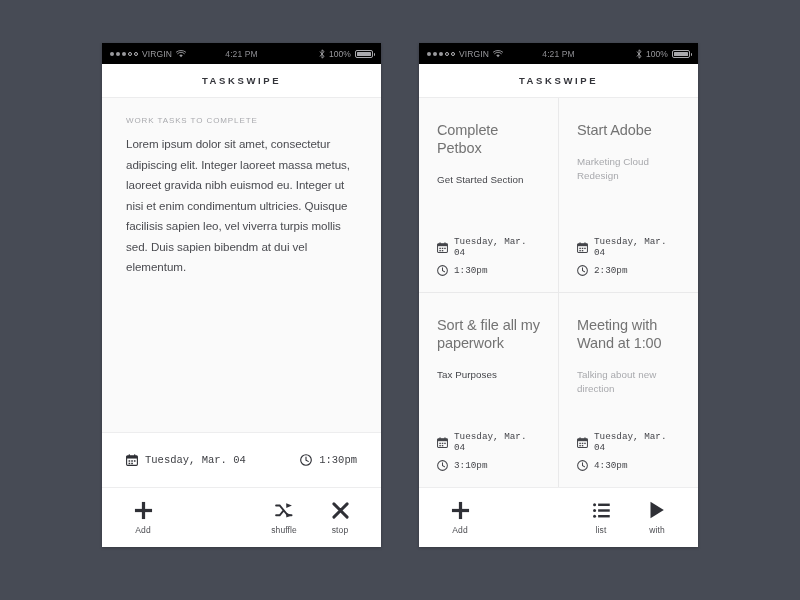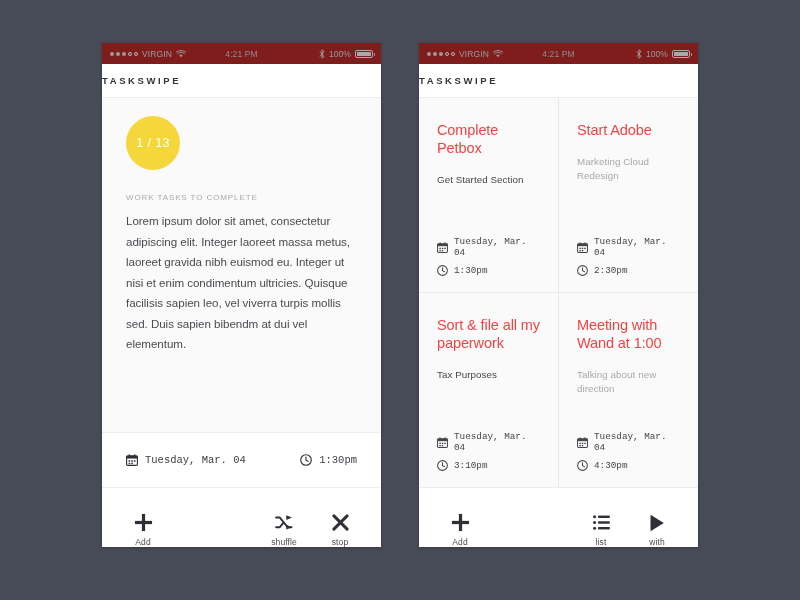--- a/index.html
+++ b/index.html
@@ -33,21 +33,21 @@
     overflow: hidden;
     box-shadow: 0 1px 3px rgba(0,0,0,0.25);
   }
   .phone-left  { left: 102px; }
   .phone-right { left: 419px; }
 
   
   .statusbar {
     height: 21px;
     flex: 0 0 21px;
-    background: #7f1d1d;
+    background: #000000;
     display: flex;
     align-items: center;
     padding: 0 8px;
     box-sizing: border-box;
     font-size: 8.5px;
     color: #9a9a9e;
     letter-spacing: 0.1px;
   }
   .sb-left, .sb-right {
     display: flex;
@@ -98,21 +98,21 @@
     background: #a9a9ad;
     border-radius: 0.5px;
   }
 
   
   .appbar {
     flex: 0 0 33px;
     background: #ffffff;
     display: flex;
     align-items: center;
-    justify-content: flex-start;
+    justify-content: center;
     border-bottom: 1px solid #ececed;
   }
   .app-title {
     font-size: 9.5px;
     font-weight: bold;
     letter-spacing: 2.6px;
     color: #33343a;
   }
 
   
@@ -177,21 +177,21 @@
     font-family: Liberation Mono, monospace;
   }
   .meta-item.right { margin-left: auto; }
 
   
   .toolbar {
     flex: 0 0 60px;
     background: #ffffff;
     border-top: 1px solid #ededee;
     display: flex;
-    align-items: flex-end;
+    align-items: center;
     padding: 0 24px;
     box-sizing: border-box;
   }
   .tb-btn {
     display: flex;
     flex-direction: column;
     align-items: center;
     gap: 5px;
     min-width: 34px;
   }
@@ -224,21 +224,21 @@
     background: #fafafa;
     padding: 23px 18px 16px 18px;
     box-sizing: border-box;
     display: flex;
     flex-direction: column;
     overflow: hidden;
   }
   .card-title {
     font-size: 14.5px;
     line-height: 18px;
-    color: #ef4444;
+    color: #737373;
     font-weight: normal;
     margin: 0 0 16px 0;
     letter-spacing: -0.1px;
   }
   .card-sub {
     font-size: 9.8px;
     line-height: 14px;
     margin: 0;
     letter-spacing: 0.05px;
   }
@@ -292,21 +292,20 @@
             <i></i>
           </span>
       </div>
     </div>
 
     <div class="appbar">
       <span class="app-title">TASKSWIPE</span>
     </div>
 
     <div class="detail-body">
-      <div class="badge">1 / 13</div>
       <div class="eyebrow">WORK TASKS TO COMPLETE</div>
       <p class="task-body">Lorem ipsum dolor sit amet, consectetur adipiscing elit. Integer laoreet massa metus, laoreet gravida nibh euismod eu. Integer ut nisi et enim condimentum ultricies. Quisque facilisis sapien leo, vel viverra turpis mollis sed. Duis sapien bibendm at dui vel elementum.</p>
     </div>
 
     <div class="meta-row">
       <div class="meta-item">
         <span>
           <svg width="12" height="12" viewBox="0 0 14 14">
             <rect x="0.7" y="2.2" width="12.6" height="11.1" rx="1.2" fill="none" stroke="#2f3036" stroke-width="1.3"></rect>
             <rect x="0.7" y="2.2" width="12.6" height="3.1" fill="#2f3036"></rect>

